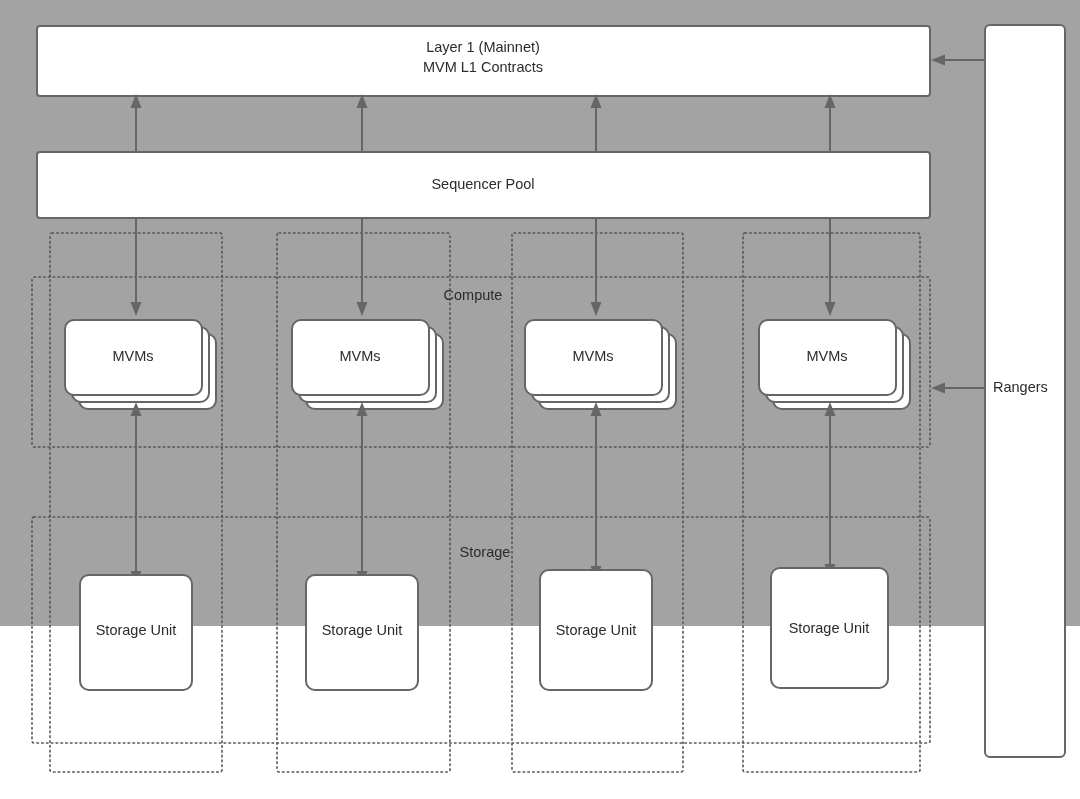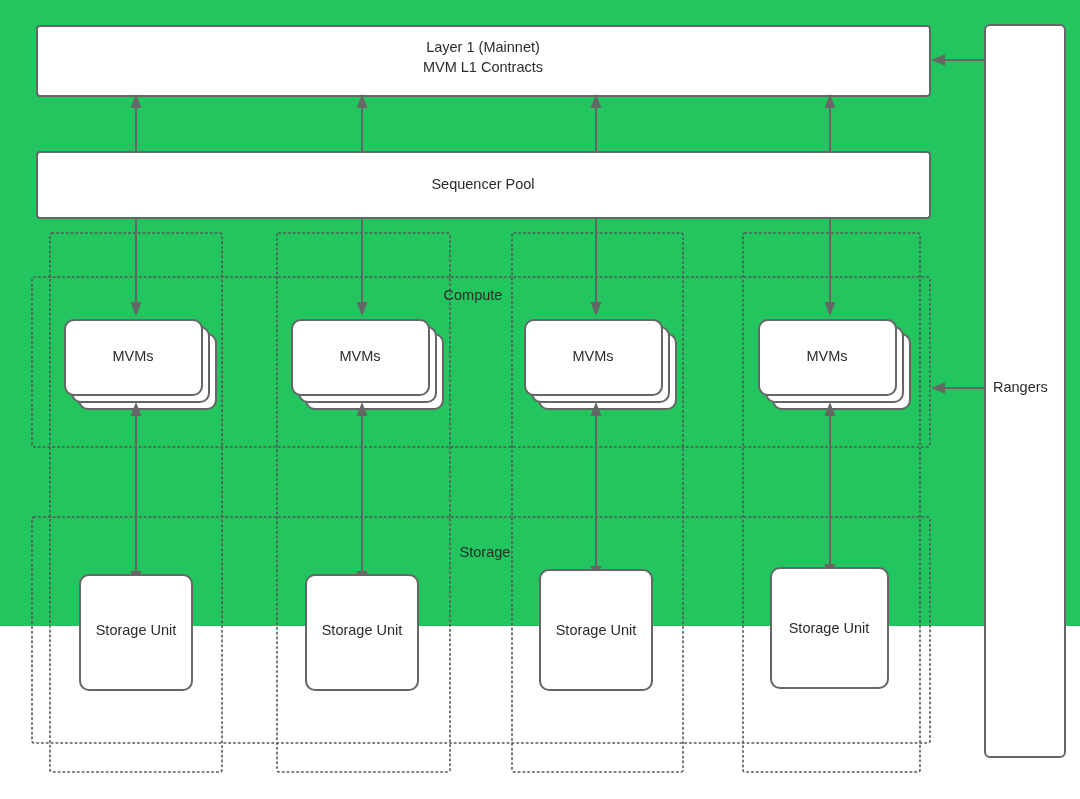--- a/index.html
+++ b/index.html
@@ -13,21 +13,21 @@
     width: 1080px;
     height: 799px;
     position: relative;
     overflow: hidden;
     color: #333333;
   }
   #diagram-root {
     position: relative;
     width: 1080px;
     height: 626px;
-    background: #22c55e;
+    background: #a3a3a3;
   }
   svg#diagram-svg {
     position: absolute;
     left: 0;
     top: 0;
     width: 1080px;
     height: 799px;
   }
   .solid-box {
     fill: #ffffff;

